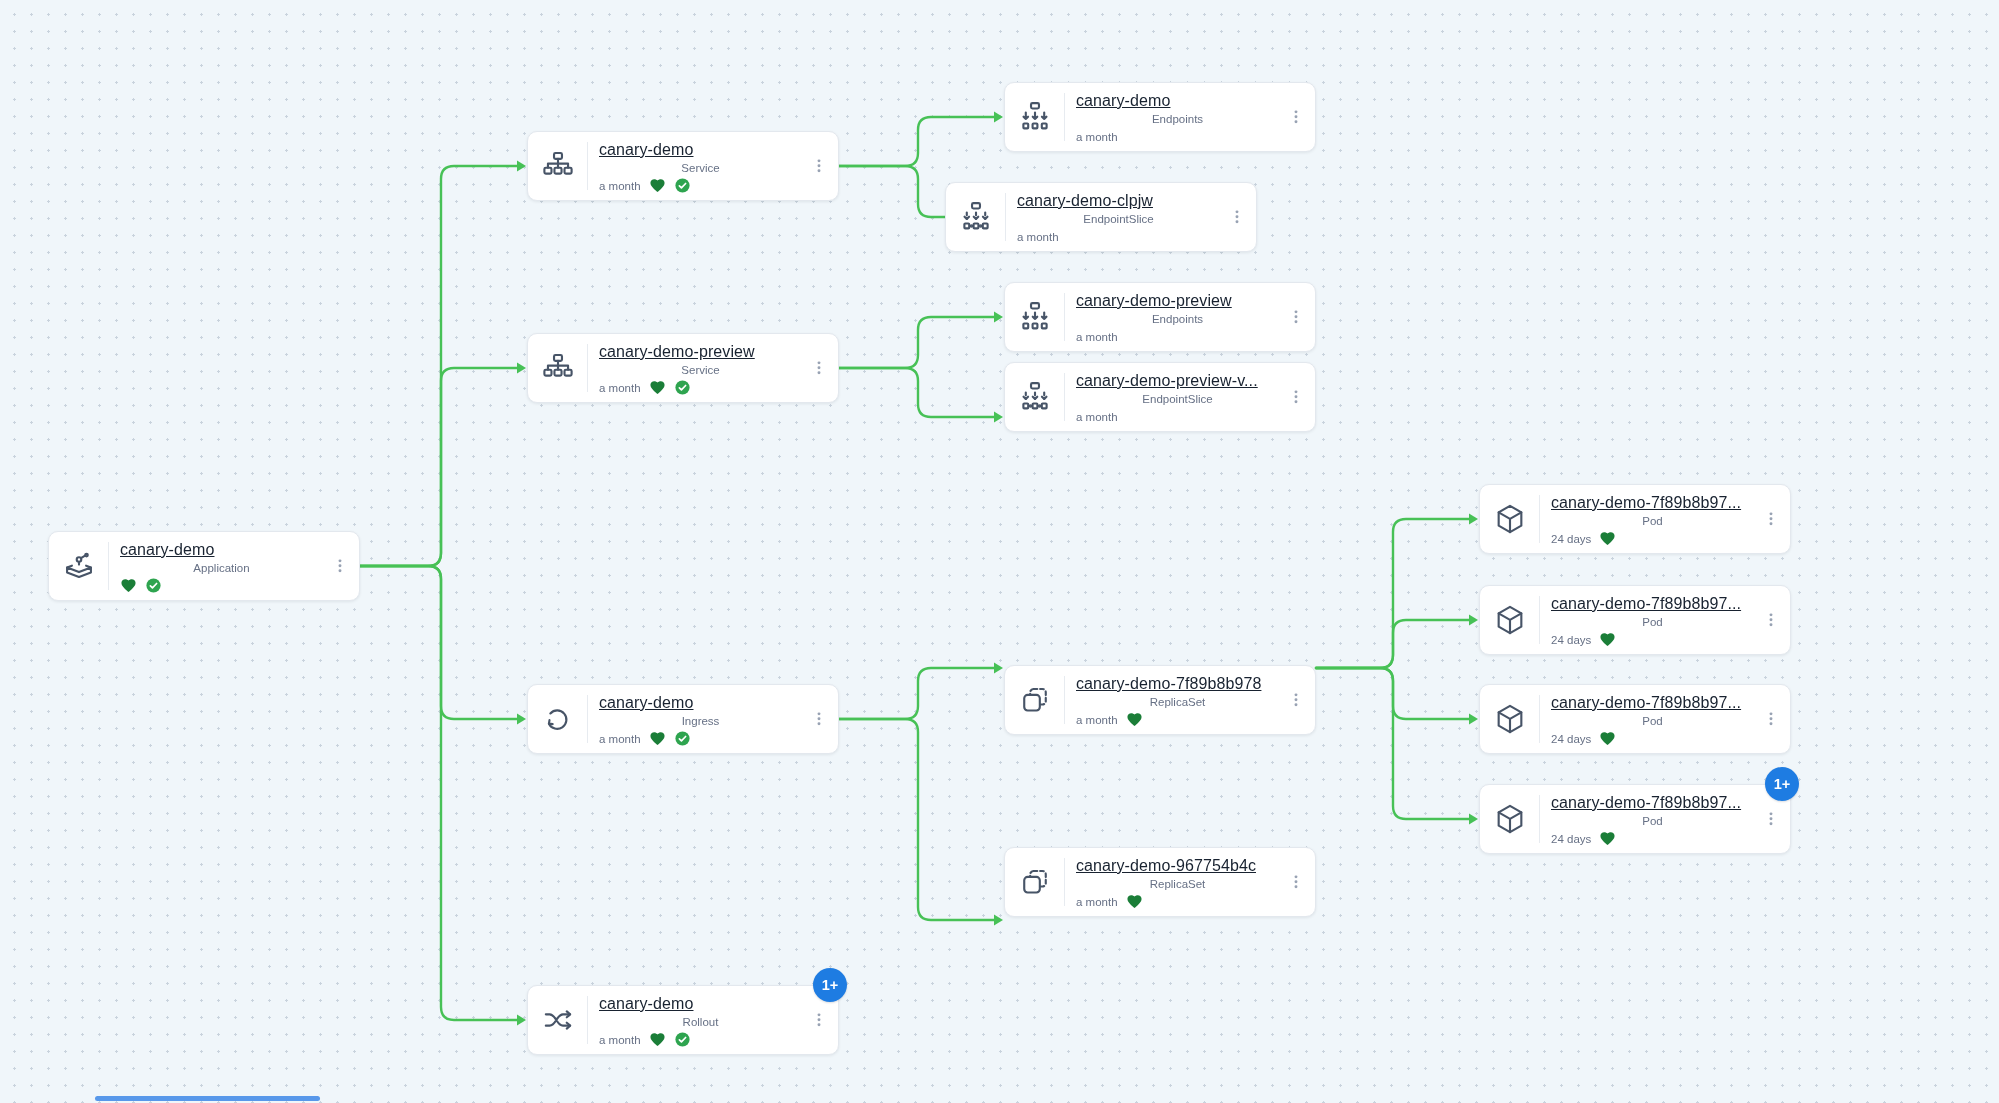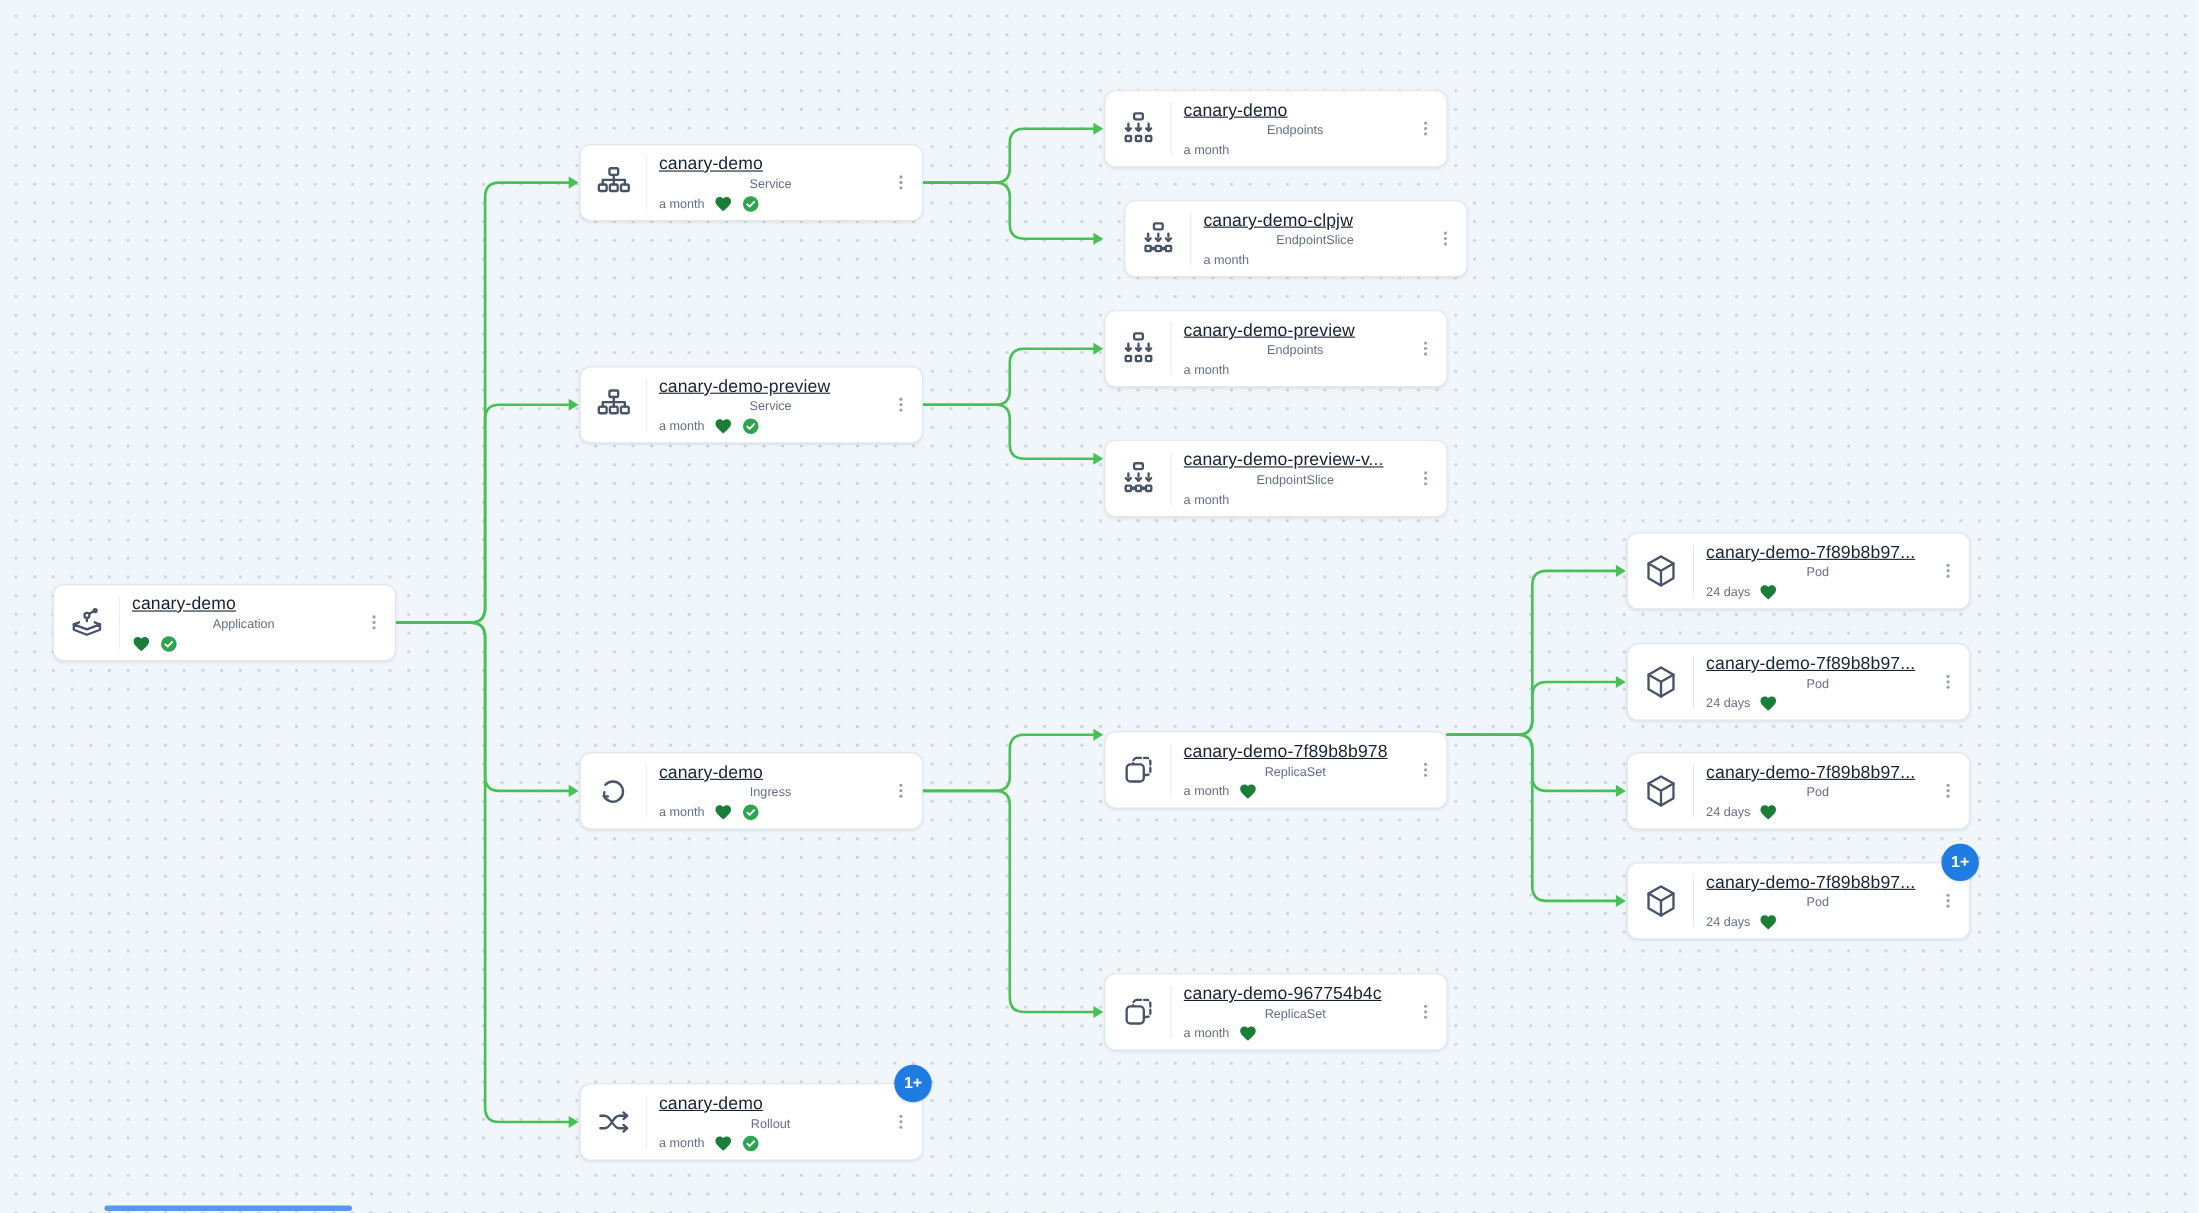--- a/index.html
+++ b/index.html
@@ -270,21 +270,21 @@
           <div class="meta">
             <span class="age">a month</span>
           </div>
         </div>
         <button class="menu" aria-label="menu"><svg viewBox="0 0 24 24" fill="currentColor">
             <circle cx="12" cy="6.4" r="1.6"></circle>
             <circle cx="12" cy="11.8" r="1.6"></circle>
             <circle cx="12" cy="17.2" r="1.6"></circle>
           </svg></button>
       </div>
-      <div class="node" style="left: 1022px; top: 182px;">
+      <div class="node" style="left: 945px; top: 182px;">
         <span class="node-icon"><svg viewBox="0 0 24 24" stroke="currentColor" stroke-width="1.5" fill="none" stroke-linecap="round" stroke-linejoin="round">
             <rect x="9.2" y="2.2" width="5.6" height="3.8" rx="1"></rect>
             <path stroke-dasharray="2 1.7" d="M5.5 8.8v4.6M12 8.8v4.6M18.5 8.8v4.6"></path>
             <path d="M3.9 11.8l1.6 1.6 1.6-1.6M10.4 11.8l1.6 1.6 1.6-1.6M16.9 11.8l1.6 1.6 1.6-1.6"></path>
             <rect x="3.8" y="16.6" width="3.4" height="3.4" rx=".6"></rect>
             <rect x="10.3" y="16.6" width="3.4" height="3.4" rx=".6"></rect>
             <rect x="16.8" y="16.6" width="3.4" height="3.4" rx=".6"></rect>
             <circle cx="8.8" cy="18.3" r=".5" fill="currentColor"></circle>
             <circle cx="15.3" cy="18.3" r=".5" fill="currentColor"></circle>
           </svg></span>
@@ -317,21 +317,21 @@
           <div class="meta">
             <span class="age">a month</span>
           </div>
         </div>
         <button class="menu" aria-label="menu"><svg viewBox="0 0 24 24" fill="currentColor">
             <circle cx="12" cy="6.4" r="1.6"></circle>
             <circle cx="12" cy="11.8" r="1.6"></circle>
             <circle cx="12" cy="17.2" r="1.6"></circle>
           </svg></button>
       </div>
-      <div class="node" style="left: 1004px; top: 400px;">
+      <div class="node" style="left: 1004px; top: 362px;">
         <span class="node-icon"><svg viewBox="0 0 24 24" stroke="currentColor" stroke-width="1.5" fill="none" stroke-linecap="round" stroke-linejoin="round">
             <rect x="9.2" y="2.2" width="5.6" height="3.8" rx="1"></rect>
             <path stroke-dasharray="2 1.7" d="M5.5 8.8v4.6M12 8.8v4.6M18.5 8.8v4.6"></path>
             <path d="M3.9 11.8l1.6 1.6 1.6-1.6M10.4 11.8l1.6 1.6 1.6-1.6M16.9 11.8l1.6 1.6 1.6-1.6"></path>
             <rect x="3.8" y="16.6" width="3.4" height="3.4" rx=".6"></rect>
             <rect x="10.3" y="16.6" width="3.4" height="3.4" rx=".6"></rect>
             <rect x="16.8" y="16.6" width="3.4" height="3.4" rx=".6"></rect>
             <circle cx="8.8" cy="18.3" r=".5" fill="currentColor"></circle>
             <circle cx="15.3" cy="18.3" r=".5" fill="currentColor"></circle>
           </svg></span>
@@ -366,21 +366,21 @@
               </svg>
             </span>
           </div>
         </div>
         <button class="menu" aria-label="menu"><svg viewBox="0 0 24 24" fill="currentColor">
             <circle cx="12" cy="6.4" r="1.6"></circle>
             <circle cx="12" cy="11.8" r="1.6"></circle>
             <circle cx="12" cy="17.2" r="1.6"></circle>
           </svg></button>
       </div>
-      <div class="node" style="left: 1004px; top: 885px;">
+      <div class="node" style="left: 1004px; top: 847px;">
         <span class="node-icon"><svg viewBox="0 0 24 24" stroke="currentColor" stroke-width="1.5" fill="none" stroke-linecap="round" stroke-linejoin="round">
             <rect x="8.6" y="4.2" width="11" height="11" rx="2.4" stroke-dasharray="2.6 2"></rect>
             <rect x="4.4" y="8.4" width="11" height="11" rx="2.4" fill="#fff"></rect>
           </svg></span>
         <span class="divider"></span>
         <div class="content">
           <div class="title">canary-demo-967754b4c</div>
           <div class="kind">ReplicaSet</div>
           <div class="meta">
             <span class="age">a month</span>

